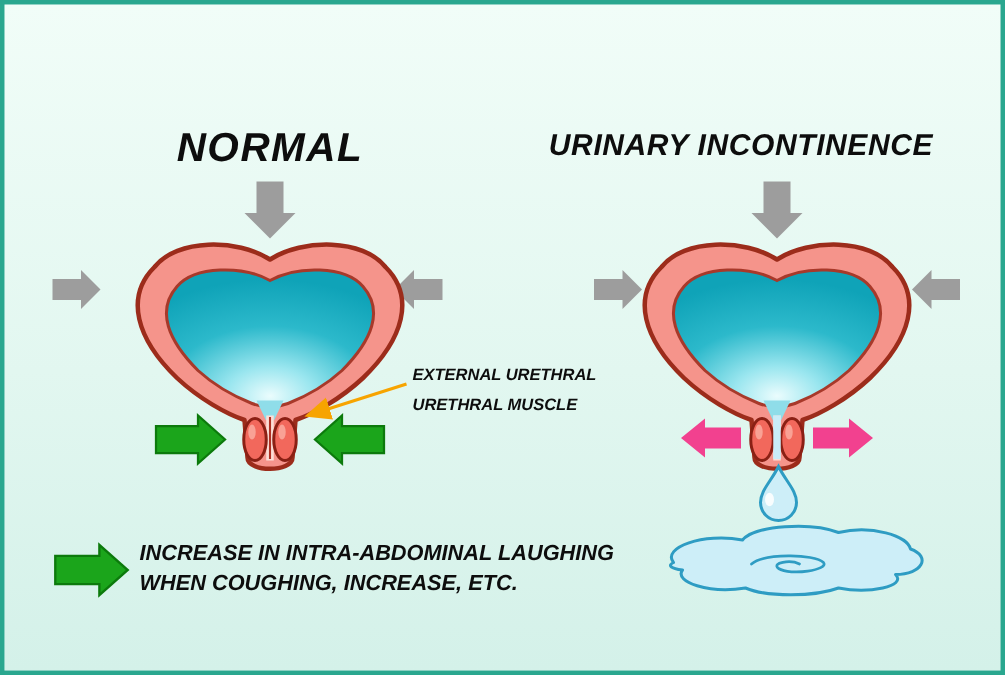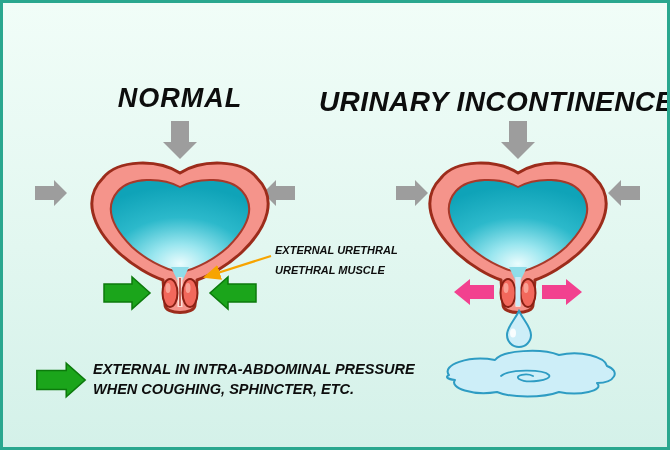--- a/index.html
+++ b/index.html
@@ -15,21 +15,21 @@
   }
   .scene { position:absolute; left:0; top:0; width:670px; height:450px; }
   .title {
     position:absolute;
     font-weight:bold;
     color:#0d0d0d;
     text-align:center;
     white-space:nowrap;
   }
   .title-normal   { left:72px;  top:80px; width:210px; font-size:27px; letter-spacing:1px; }
-  .title-incont   { left:316px; top:83px; width:350px; font-size:28px; letter-spacing:0.4px; }
+  .title-incont   { left:316px; top:83px; width:350px; font-size:20px; letter-spacing:0.4px; }
   .label {
     position:absolute;
     font-weight:bold;
     color:#0d0d0d;
     white-space:nowrap;
   }
   .sphincter-label { left:272px; top:237px; font-size:11px; line-height:20px; }
   .legend-label    { left:90px;  top:356px; font-size:14.5px; line-height:20px; }
 </style>
 </head>
@@ -125,17 +125,17 @@
 
   <div class="title title-normal">NORMAL</div>
   <div class="title title-incont">URINARY INCONTINENCE</div>
 
   <div class="label sphincter-label">
     <div>EXTERNAL URETHRAL</div>
     <div>URETHRAL MUSCLE</div>
   </div>
 
   <div class="label legend-label">
-    <div>EXTERNAL IN INTRA-ABDOMINAL PRESSURE</div>
-    <div>WHEN COUGHING, SPHINCTER, ETC.</div>
+    <div>INCREASE IN INTRA-ABDOMINAL LAUGHING</div>
+    <div>WHEN COUGHING, INCREASE, ETC.</div>
   </div>
 
 </div>
 
 </body></html>

